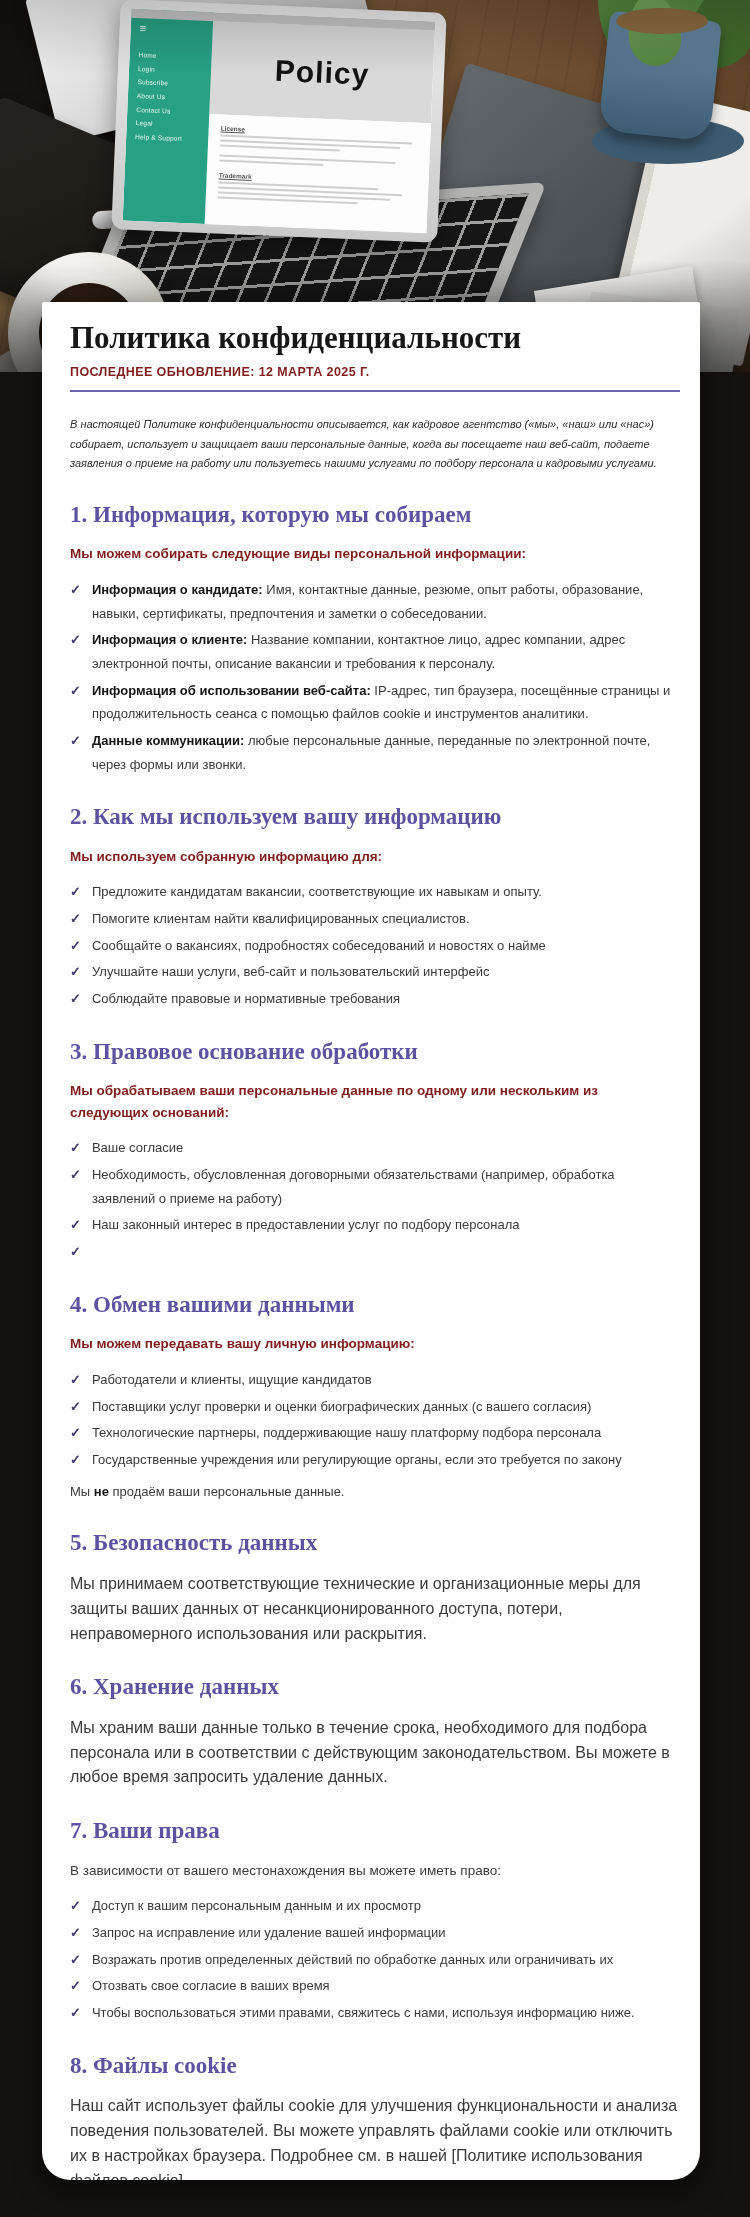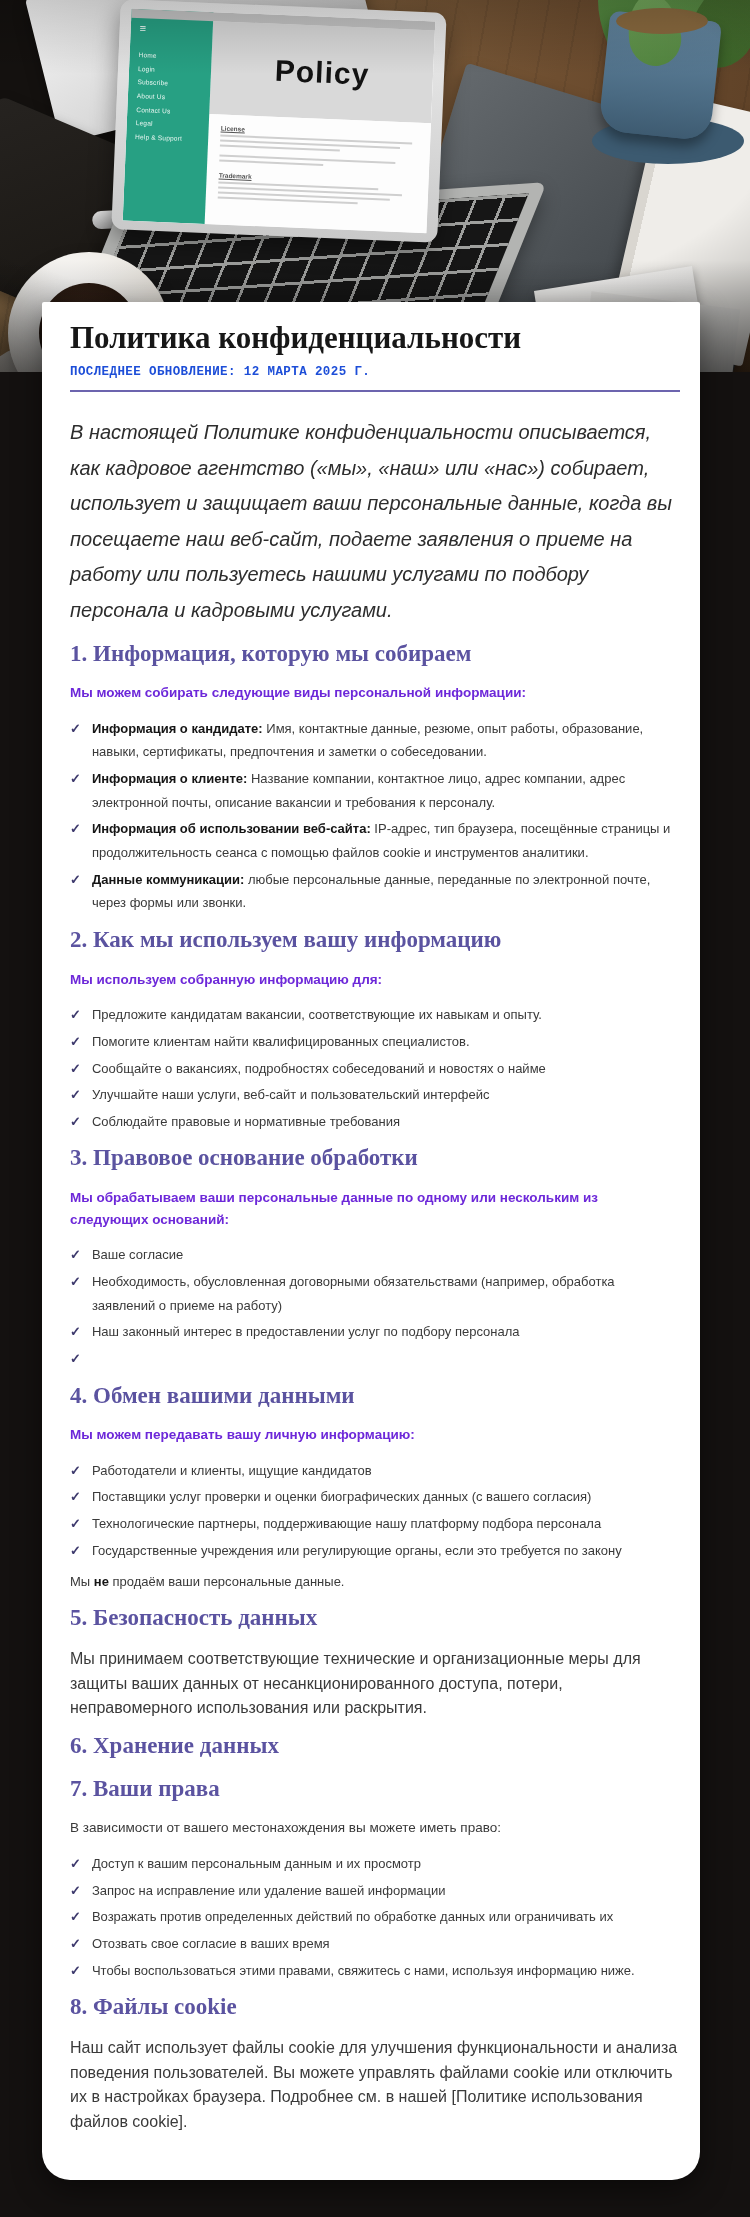--- a/index.html
+++ b/index.html
@@ -61,27 +61,27 @@
         background-image:repeating-linear-gradient(#9fa09e 0 3px,transparent 3px 24px),
                          repeating-linear-gradient(90deg,#9fa09e 0 3px,#161616 3px 29px);}
   .vignette{position:absolute;inset:0;
             background:radial-gradient(120% 105% at 45% 35%,rgba(0,0,0,0) 48%,rgba(0,0,0,.4) 80%,rgba(0,0,0,.72) 100%),
                        linear-gradient(to bottom,rgba(0,0,0,.18),rgba(0,0,0,0) 20% 70%,rgba(0,0,0,.45));}
   
   .card{position:absolute;left:42px;top:302px;width:658px;height:1878px;z-index:2;background:#ffffff;
         border-radius:2px 2px 28px 28px;box-sizing:border-box;padding:18px 20px 0 28px;overflow:hidden;
         box-shadow:0 10px 30px rgba(0,0,0,.45);color:#3a3a3a;}
   h1{font-family:"Liberation Serif",serif;font-weight:600;font-size:31px;color:#171717;margin:0 0 9px;}
-  .updated{font-family:Liberation Mono, monospace;font-weight:bold;font-size:12.5px;color:#1d4ed8;letter-spacing:.4px;margin:0;}
+  .updated{font-family:Liberation Sans, sans-serif;font-weight:bold;font-size:12.5px;color:#7f1d1d;letter-spacing:.4px;margin:0;}
   .rule{border:0;border-top:2px solid #6c64ae;margin:11px 0 0;}
-  .intro{font-style:italic;font-size:20px;line-height:1.78;color:#2d2d2d;margin:23px 0 0;}
+  .intro{font-style:italic;font-size:11px;line-height:1.78;color:#2d2d2d;margin:23px 0 0;}
   h2{font-family:"Liberation Serif",serif;font-weight:600;font-size:23px;color:#5b53a0;margin:0 0 15px;line-height:1.2;}
-  .section{margin-top:11px;}
+  .section{margin-top:27px;}
   .lead{font-size:13.5px;line-height:1.6;margin:0 0 13px;color:#3a3a3a;}
-  .lead.bold{font-weight:bold;color:#6d28d9;}
+  .lead.bold{font-weight:bold;color:#7f1d1d;}
   .body-p{font-size:16px;line-height:1.55;margin:0 0 9px;color:#3a3a3a;}
   ul.checklist{list-style:none;margin:0;padding:0;}
   ul.checklist li{display:flex;gap:11px;font-size:13px;line-height:1.82;margin:0 0 3px;color:#3a3a3a;}
   .check{color:#3e3a6d;font-weight:bold;flex:0 0 auto;}
   ul.checklist b{color:#151515;text-align:center;}
   .note{font-size:13px;line-height:1.6;margin:10px 0 0;}
   .note b{color:#151515;}
 </style>
 </head>
 <body>
@@ -252,20 +252,21 @@
             </li>
           </ul>
           <p class="note">Мы <b>не</b> продаём ваши персональные данные.</p>
         </section>
         <section class="section">
           <h2>5. Безопасность данных</h2>
           <p class="body-p">Мы принимаем соответствующие технические и организационные меры для защиты ваших данных от несанкционированного доступа, потери, неправомерного использования или раскрытия.</p>
         </section>
         <section class="section">
           <h2>6. Хранение данных</h2>
+          <p class="body-p">Мы храним ваши данные только в течение срока, необходимого для подбора персонала или в соответствии с действующим законодательством. Вы можете в любое время запросить удаление данных.</p>
         </section>
         <section class="section">
           <h2>7. Ваши права</h2>
           <p class="lead">В зависимости от вашего местонахождения вы можете иметь право:</p>
           <ul class="checklist">
             <li>
               <span class="check">✓</span>
               <span>Доступ к вашим персональным данным и их просмотр</span>
             </li>
             <li>

